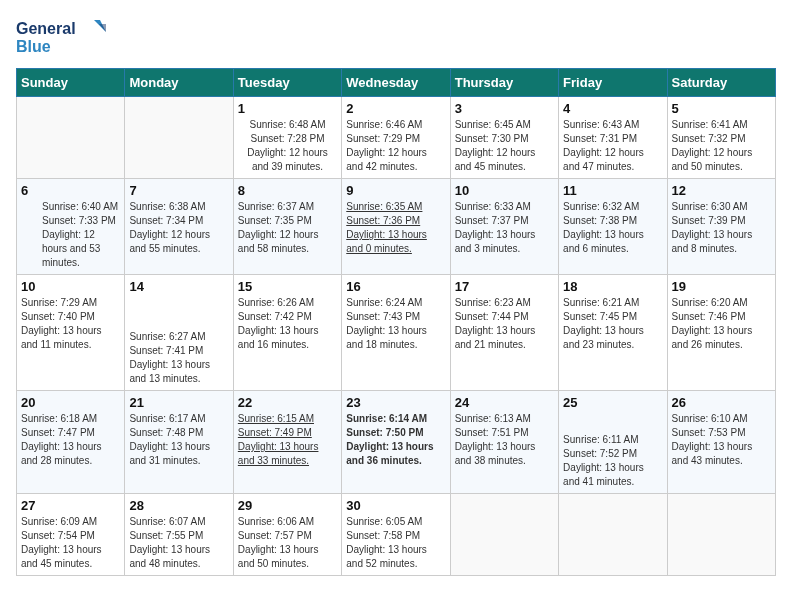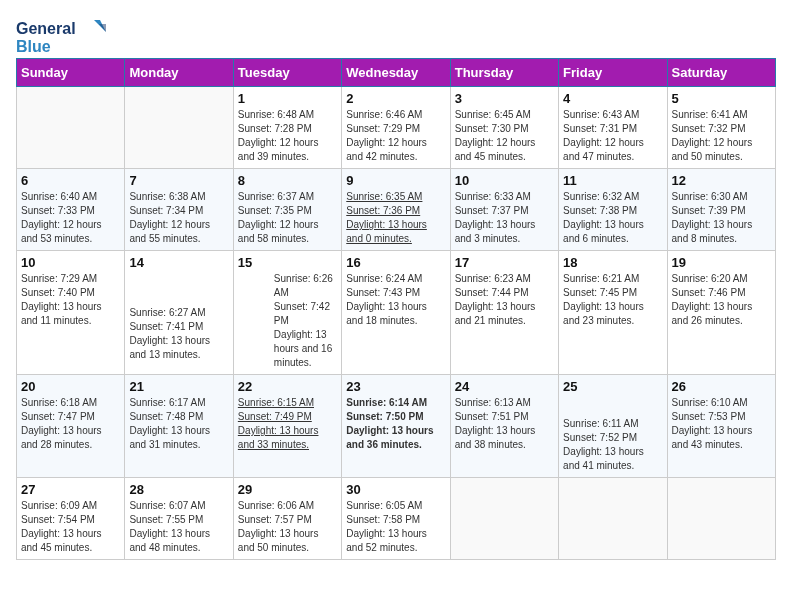--- a/index.html
+++ b/index.html
@@ -7,20 +7,21 @@
       font-family: Arial, sans-serif;
       background: #fff;
       width: 792px;
       min-height: 612px;
       padding: 16px;
     }
     .header {
       display: flex;
       justify-content: space-between;
       align-items: flex-start;
+      margin-bottom: 10px;
     }
     .logo {
       display: flex;
       align-items: center;
       gap: 4px;
     }
     .title-block {
       text-align: right;
     }
     .calendar-title {
@@ -70,21 +71,21 @@
       font-size: 10px;
       color: #333;
       line-height: 1.4;
     }
     tr:nth-child(even) td {
       background-color: #f5f9fd;
     }
     tr:nth-child(odd) td {
       background-color: #ffffff;
     }
-    .calendar thead tr th { background-color: #a21caf; }
+    .calendar thead tr th { background-color: #0f766e; }
   </style>
 </head>
 <body>
 
 <div class="header">
   <div class="logo">
     <div style="display:flex;flex-direction:column;align-items:flex-start">
       <svg width="90" height="42" viewBox="0 0 90 42">
         <text x="0" y="18" font-size="16" font-weight="bold" fill="#1a3a6b" font-family="Arial">General</text>
         <text x="0" y="36" font-size="16" font-weight="bold" fill="#2e86c1" font-family="Arial">Blue</text>
@@ -110,21 +111,21 @@
         <th>Friday</th>
         <th>Saturday</th>
       </tr>
   </thead>
   <tbody id="calendar-body">
   <tr>
         <td class="empty"></td>
         <td class="empty"></td>
         <td>
           <span class="day-number">1</span>
-          <div class="day-info" style="white-space: pre-line;">Sunrise: 6:48 AM
+          <div class="day-info" style="white-space: pre-line; text-align: center;">Sunrise: 6:48 AM
 Sunset: 7:28 PM
 Daylight: 12 hours and 39 minutes.</div>
         </td>
         <td>
           <span class="day-number">2</span>
           <div class="day-info" style="white-space: pre-line;">Sunrise: 6:46 AM
 Sunset: 7:29 PM
 Daylight: 12 hours and 42 minutes.</div>
         </td>
         <td>
@@ -142,21 +143,21 @@
         <td>
           <span class="day-number">5</span>
           <div class="day-info" style="white-space: pre-line;">Sunrise: 6:41 AM
 Sunset: 7:32 PM
 Daylight: 12 hours and 50 minutes.</div>
         </td>
       </tr>
       <tr>
         <td>
           <span class="day-number">6</span>
-          <div class="day-info" style="white-space: pre-line;">Sunrise: 6:40 AM
+          <div class="day-info" style="white-space: pre-line; margin-left: 21px;">Sunrise: 6:40 AM
 Sunset: 7:33 PM
 Daylight: 12 hours and 53 minutes.</div>
         </td>
         <td>
           <span class="day-number">7</span>
           <div class="day-info" style="white-space: pre-line;">Sunrise: 6:38 AM
 Sunset: 7:34 PM
 Daylight: 12 hours and 55 minutes.</div>
         </td>
         <td>
@@ -198,21 +199,21 @@
 Daylight: 13 hours and 11 minutes.</div>
         </td>
         <td>
           <span class="day-number">14</span>
           <div class="day-info" style="white-space: pre-line; margin-top: 36px;">Sunrise: 6:27 AM
 Sunset: 7:41 PM
 Daylight: 13 hours and 13 minutes.</div>
         </td>
         <td>
           <span class="day-number">15</span>
-          <div class="day-info" style="white-space: pre-line; margin-left: 36px;">Sunrise: 6:26 AM
+          <div class="day-info" style="white-space: pre-line;">Sunrise: 6:26 AM
 Sunset: 7:42 PM
 Daylight: 13 hours and 16 minutes.</div>
         </td>
         <td>
           <span class="day-number">16</span>
           <div class="day-info" style="white-space: pre-line;">Sunrise: 6:24 AM
 Sunset: 7:43 PM
 Daylight: 13 hours and 18 minutes.</div>
         </td>
         <td>

